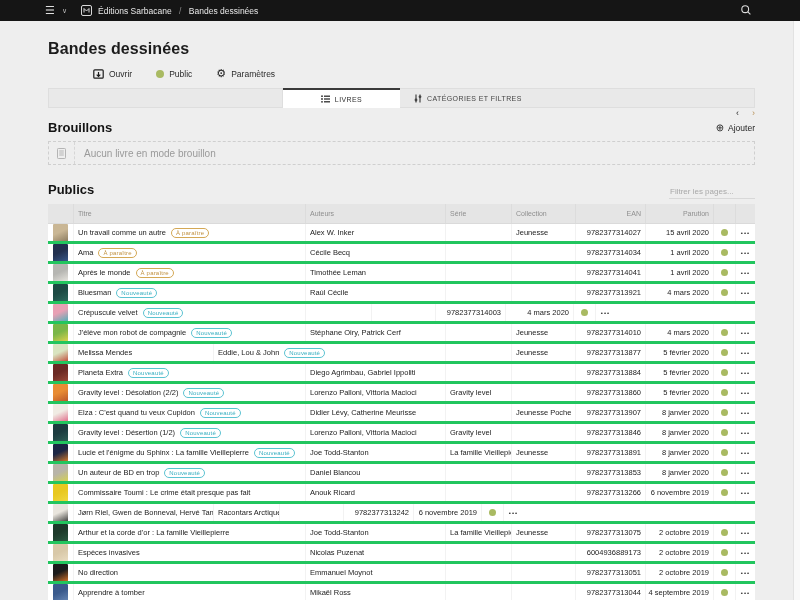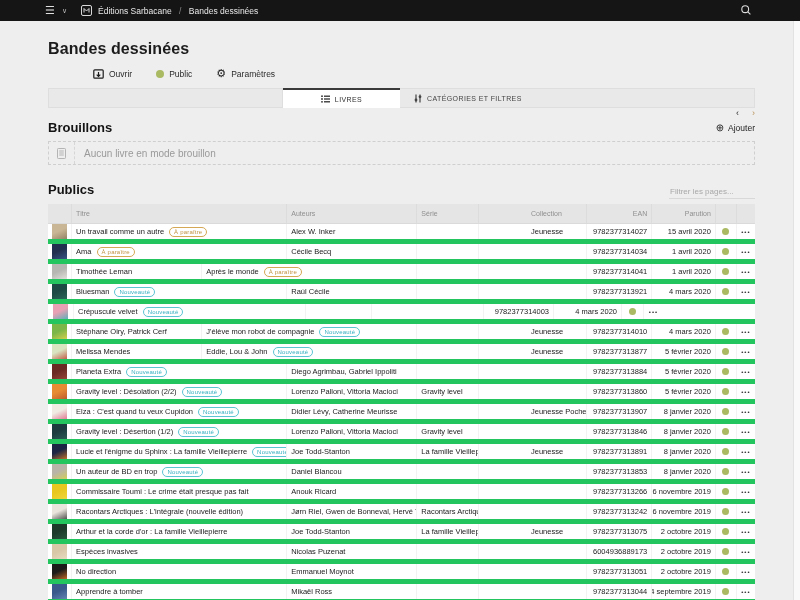--- a/index.html
+++ b/index.html
@@ -49,27 +49,27 @@
   .filter-input {
     position:absolute; right:0; bottom:-2px; width:86px; border:none; outline:none;
     border-bottom:1px solid #d8d8d8; background:transparent; font-family:"Liberation Sans",sans-serif;
     font-size:8px; color:#555; padding:2px 1px;
   }
   .filter-input::placeholder { color:#a8a8a8; }
   
   .table { margin-top:7px; width:707px; }
   .thead { display:flex; height:20px; background:#e5e5e5; border-bottom:1px solid #dadada; align-items:center; font-size:7px; color:#8f8f8f; }
   .hcell { height:100%; display:flex; align-items:center; border-right:1px solid #dcdcdc; padding:0 4px; }
-  .trow { display:flex; height:20px; background:#ffffff; border-bottom:5px solid #22c55e; align-items:center; font-size:7.5px; color:#222; cursor:pointer; }
+  .trow { display:flex; height:20px; background:#ffffff; border-bottom:3px solid #22c55e; align-items:center; font-size:7.5px; color:#222; cursor:pointer; }
   .cell { height:100%; display:flex; align-items:center; border-right:1px solid #f2f2f2; padding:0 4px; overflow:hidden; white-space:nowrap; }
   .col-thumb { width:26px; justify-content:center; padding:0; }
   .col-titre { width:232px; }
   .col-auteurs { width:140px; }
   .col-serie { width:66px; }
-  .col-coll { width:64px;margin-left:48px; }
+  .col-coll { width:64px; }
   .col-ean { width:70px; justify-content:flex-end; }
   .col-parution { width:68px; justify-content:flex-end; }
   .col-status { width:22px; justify-content:center; }
   .col-menu { width:19px; border-right:none; justify-content:center; }
   .thumb { width:15px; height:18px; display:block; border-radius:1px; }
   .badge {
     display:inline-block; margin-left:5px; padding:1px 4px 1px; border-radius:7px;
     font-size:6px; letter-spacing:.2px; white-space:nowrap; flex:none;
   }
   .badge-orange { color:#c09140; border:1px solid #d4a855; }
@@ -231,25 +231,25 @@
             <span class="sdot" style="background: rgb(169, 186, 98);"></span>
           </div>
           <div class="cell col-menu">
             <span class="menu-dots">•••</span>
           </div>
         </div>
         <div class="trow">
           <div class="cell col-thumb">
             <span class="thumb" style="background: linear-gradient(155deg, rgb(182, 182, 178) 45%, rgb(232, 230, 224));"></span>
           </div>
-          <div class="cell col-auteurs">Timothée Leman</div>
           <div class="cell col-titre">
             <span>Après le monde</span>
             <span class="badge badge-orange">À paraître</span>
           </div>
+          <div class="cell col-auteurs">Timothée Leman</div>
           <div class="cell col-serie"></div>
           <div class="cell col-coll"></div>
           <div class="cell col-ean">9782377314041</div>
           <div class="cell col-parution">1 avril 2020</div>
           <div class="cell col-status">
             <span class="sdot" style="background: rgb(169, 186, 98);"></span>
           </div>
           <div class="cell col-menu">
             <span class="menu-dots">•••</span>
           </div>
@@ -290,25 +290,25 @@
             <span class="sdot" style="background: rgb(169, 186, 98);"></span>
           </div>
           <div class="cell col-menu">
             <span class="menu-dots">•••</span>
           </div>
         </div>
         <div class="trow">
           <div class="cell col-thumb">
             <span class="thumb" style="background: linear-gradient(155deg, rgb(122, 182, 72) 45%, rgb(224, 210, 78));"></span>
           </div>
+          <div class="cell col-titre">
+            <span>J'élève mon robot de compagnie</span>
+            <span class="badge badge-cyan">Nouveauté</span>
+          </div>
           <div class="cell col-auteurs">Stéphane Oiry, Patrick Cerf</div>
-          <div class="cell col-titre">
-            <span>J'élève mon robot de compagnie</span>
-            <span class="badge badge-cyan">Nouveauté</span>
-          </div>
           <div class="cell col-serie"></div>
           <div class="cell col-coll">Jeunesse</div>
           <div class="cell col-ean">9782377314010</div>
           <div class="cell col-parution">4 mars 2020</div>
           <div class="cell col-status">
             <span class="sdot" style="background: rgb(169, 186, 98);"></span>
           </div>
           <div class="cell col-menu">
             <span class="menu-dots">•••</span>
           </div>
@@ -469,23 +469,20 @@
             <span class="sdot" style="background: rgb(169, 186, 98);"></span>
           </div>
           <div class="cell col-menu">
             <span class="menu-dots">•••</span>
           </div>
         </div>
         <div class="trow">
           <div class="cell col-thumb">
             <span class="thumb" style="background: linear-gradient(155deg, rgb(233, 229, 221) 45%, rgb(60, 60, 58));"></span>
           </div>
-          <div class="cell col-titre">
-            <span>Racontars Arctiques : L'intégrale (nouvelle édition)</span>
-          </div>
           <div class="cell col-auteurs">Jørn Riel, Gwen de Bonneval, Hervé Tanquerelle</div>
           <div class="cell col-serie">Racontars Arctiques</div>
           <div class="cell col-coll"></div>
           <div class="cell col-ean">9782377313242</div>
           <div class="cell col-parution">6 novembre 2019</div>
           <div class="cell col-status">
             <span class="sdot" style="background: rgb(169, 186, 98);"></span>
           </div>
           <div class="cell col-menu">
             <span class="menu-dots">•••</span>

